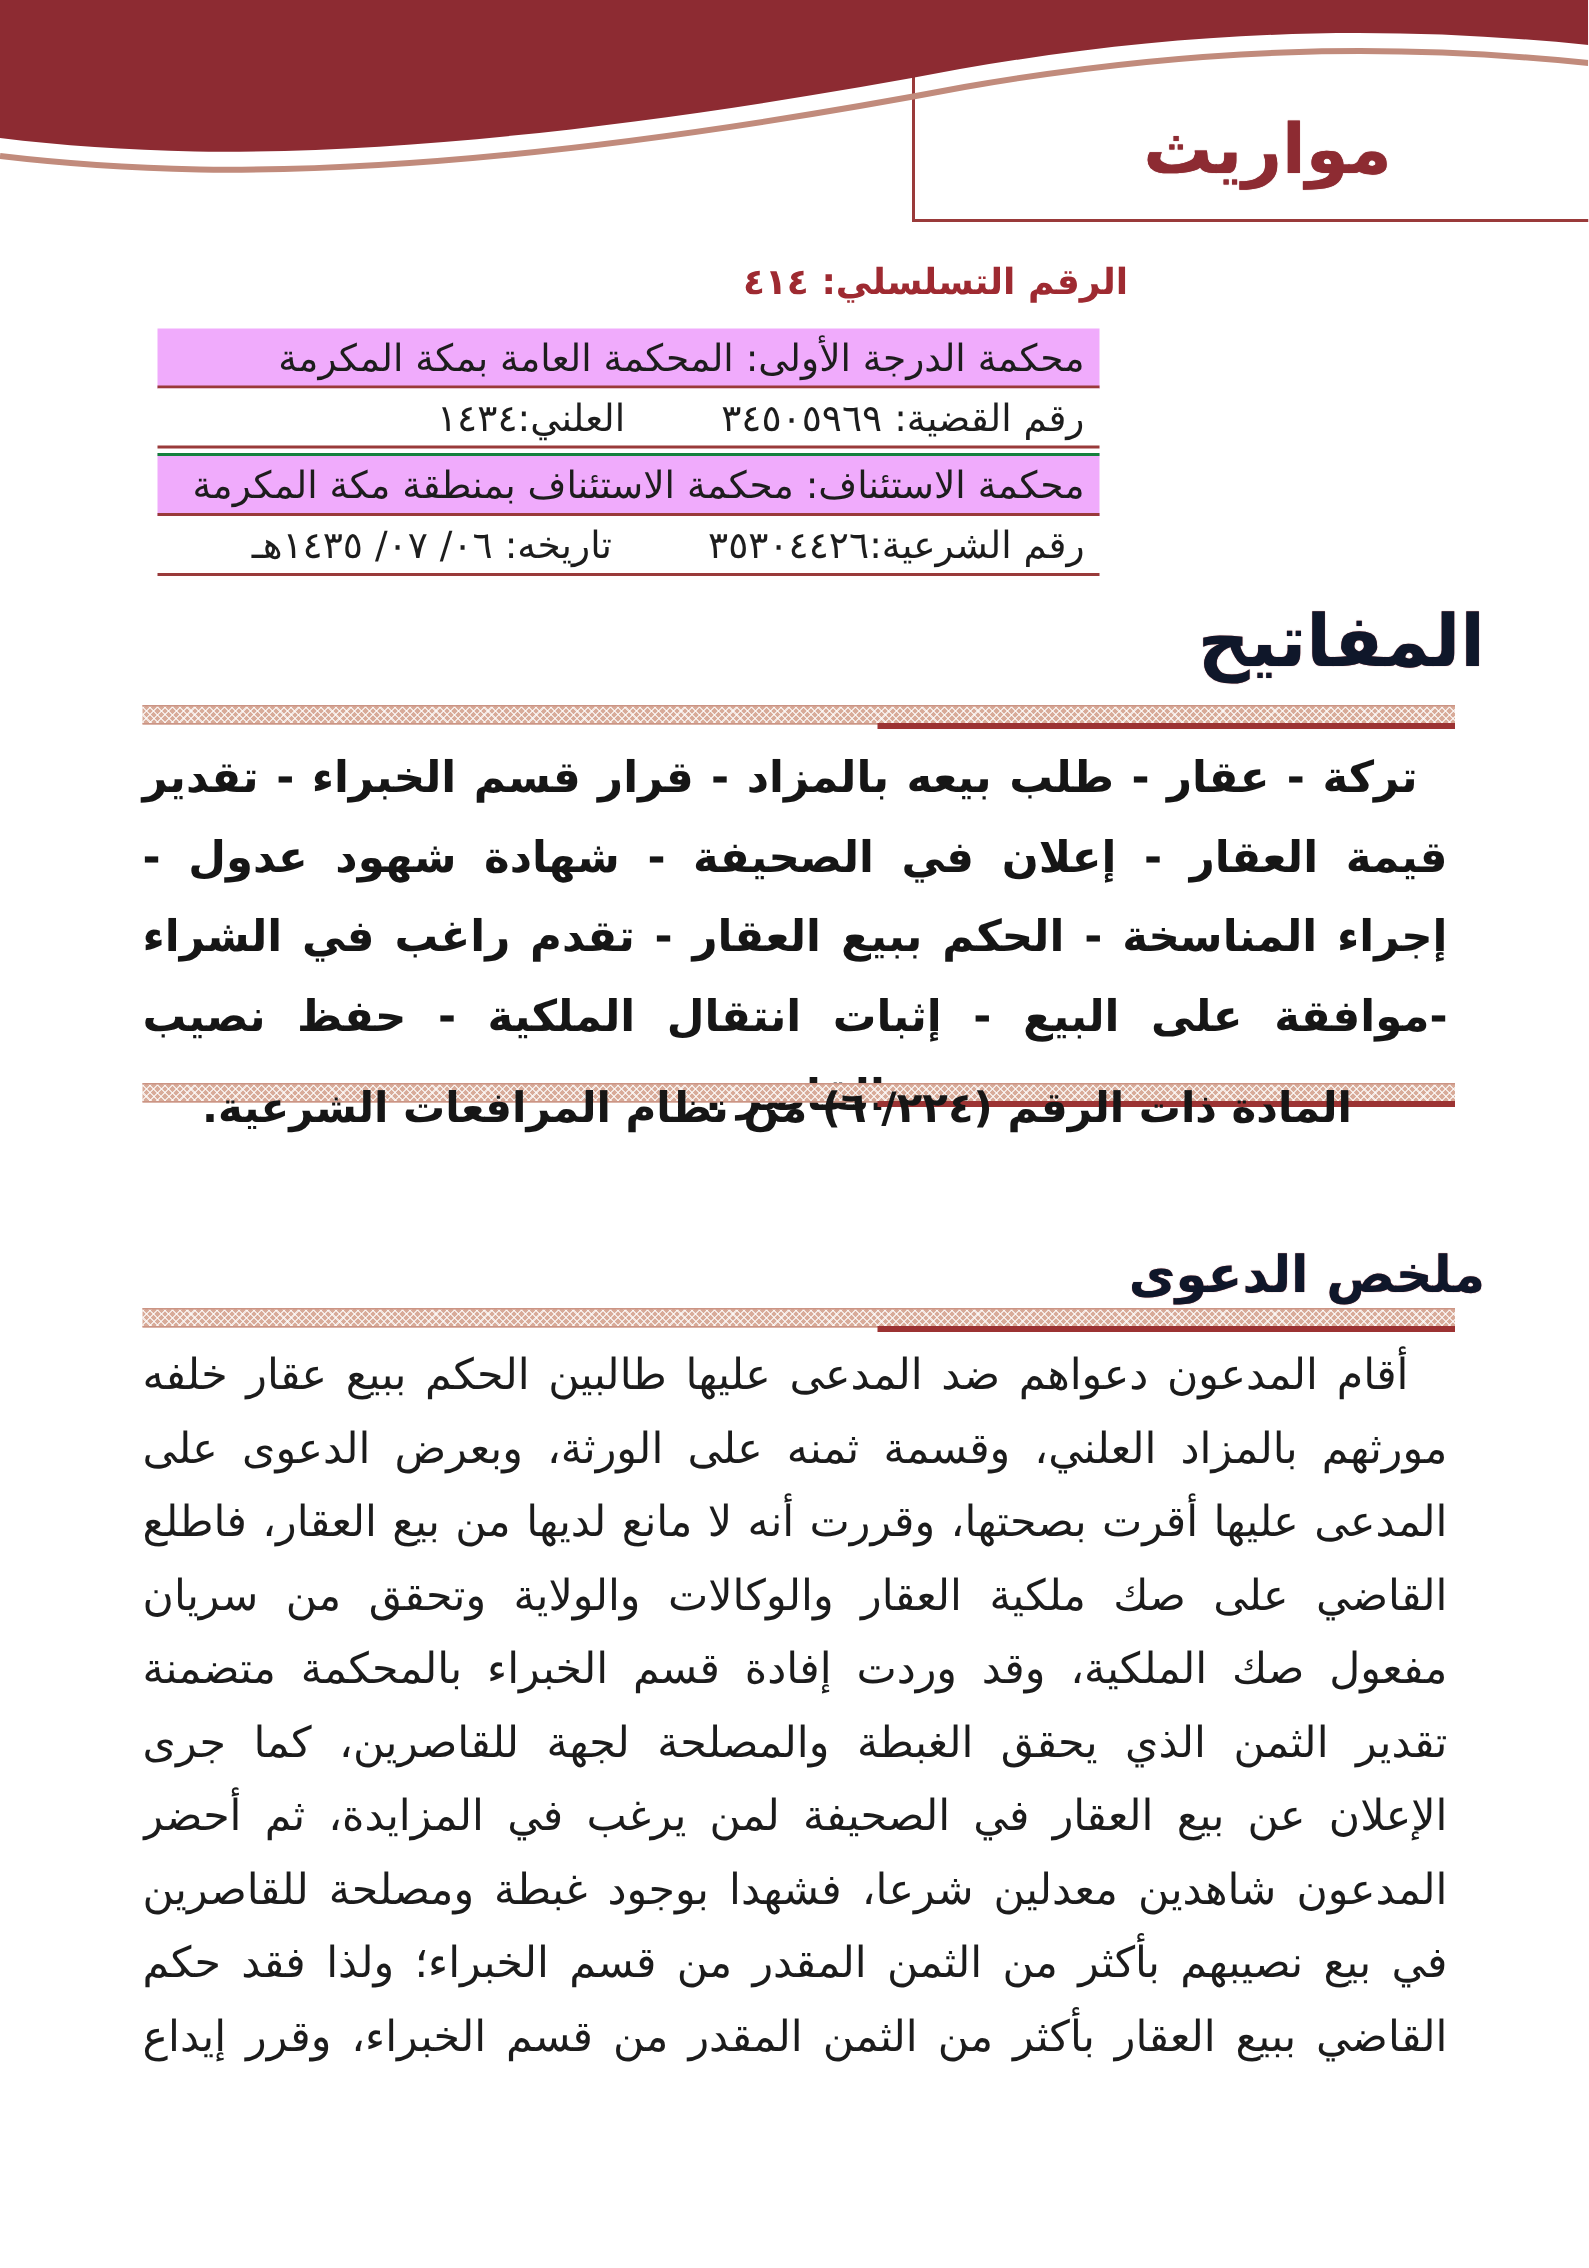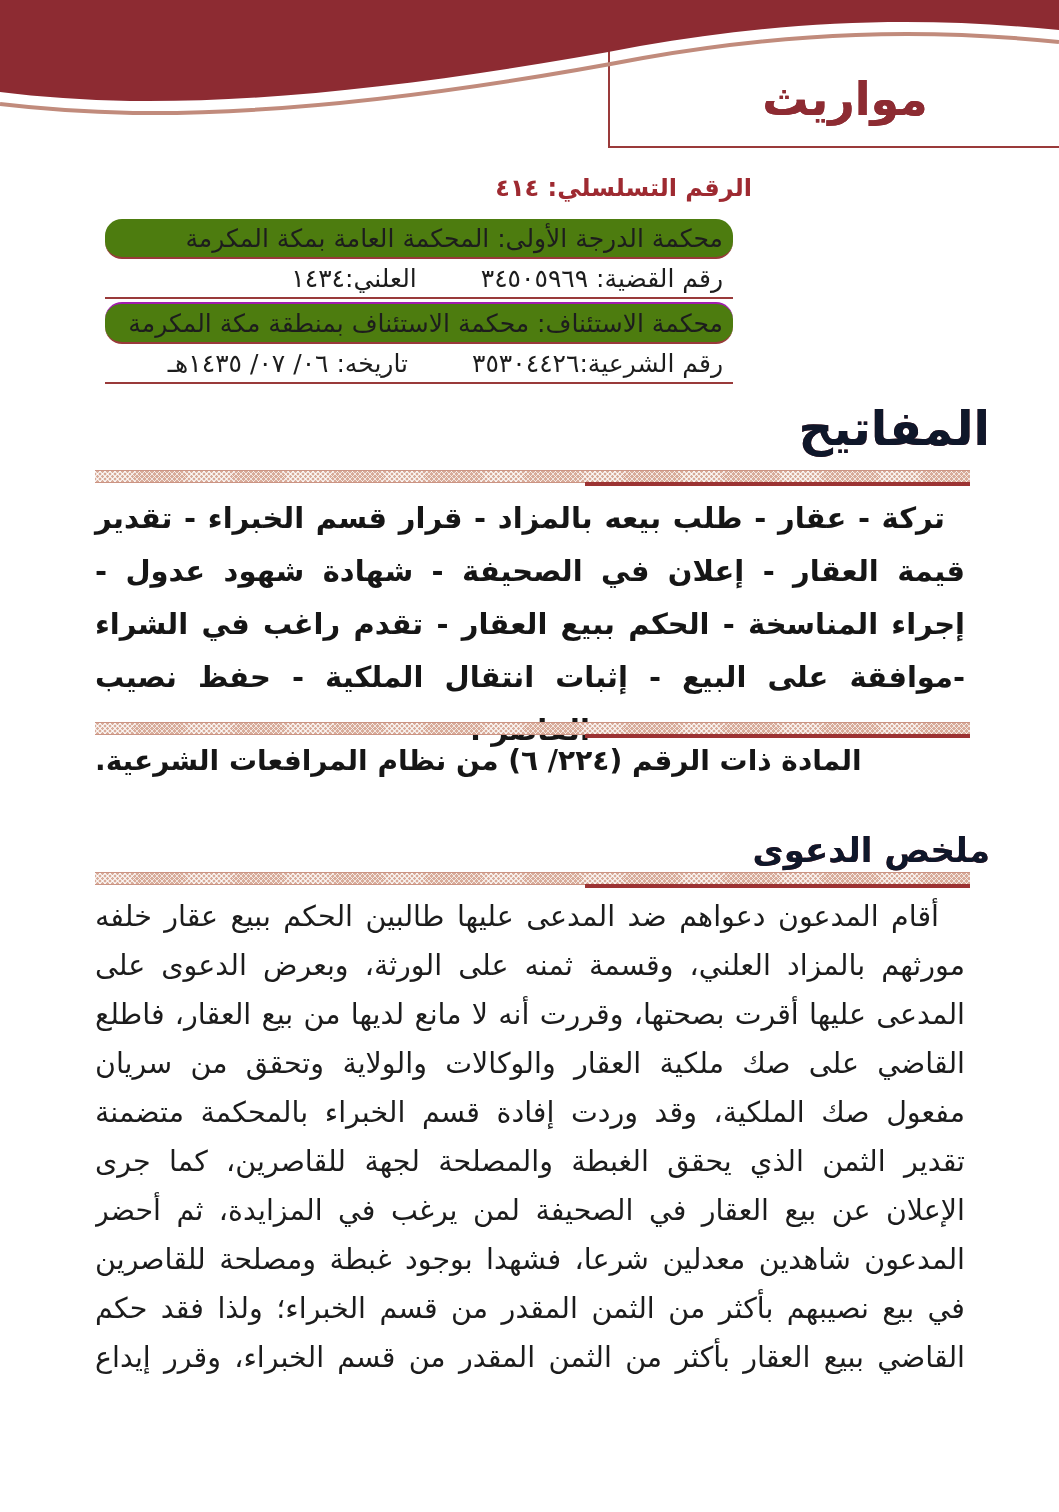--- a/index.html
+++ b/index.html
@@ -24,23 +24,23 @@
   .serial{
     position:absolute;top:174px;right:307px;direction:rtl;
     font-size:24px;font-weight:bold;color:#9e2a31;margin-left:44px;
   }
   
   .case-table{position:absolute;top:219px;left:105px;width:628px;direction:rtl;}
   .case-table .row{
     height:38px;display:flex;align-items:center;
     padding:0 10px;font-size:25px;color:#1d1d1d;
   }
-  .case-table .row.pink{background:#4d7c0f;border-bottom:2px solid #993a3a;border-radius:17px;}
+  .case-table .row.pink{background:#f0abfc;border-bottom:2px solid #993a3a;}
   .case-table .row.white{background:#ffffff;border-bottom:2px solid #993a3a;}
-  .case-table .row.sep-top{border-top:2px solid #a21caf;margin-top:3px;}
+  .case-table .row.sep-top{border-top:2px solid #15803d;margin-top:3px;}
   .case-table .row .gap{display:inline-block;width:64px;}
   
   .sec-heading{
     position:absolute;direction:rtl;color:#0f172a;font-weight:bold;
     text-shadow:0 0 0.6px #a03e3e;white-space:nowrap;
   }
   .h-keys{top:400px;right:69px;font-size:48px;}
   .h-legal{top:652px;right:69px;font-size:40px;}
   .h-summary{top:830px;right:69px;font-size:34px;}
   
@@ -57,22 +57,22 @@
     background:#9c3333;
   }
   .band-1{top:470px;} .band-2{top:722px;} .band-3{top:872px;}
   
   .keywords{
     position:absolute;top:492px;left:95px;width:870px;direction:rtl;
     font-size:29px;font-weight:bold;line-height:53px;color:#161616;
     text-align:justify;text-align-last:center;text-indent:20px;
   }
   .legal-basis{
-    position:absolute;top:736px;left:95px;width:870px;direction:rtl;
-    font-size:28px;font-weight:bold;color:#161616;text-align:left;
+    position:absolute;top:714px;left:95px;width:870px;direction:rtl;
+    font-size:28px;font-weight:bold;color:#161616;text-align:center;
     padding-right:0;text-indent:24px;line-height:50px;
   }
   .summary-body{
     position:absolute;top:892px;left:95px;width:870px;max-height:496px;overflow:hidden;
     direction:rtl;font-size:28.5px;line-height:49px;color:#1c1c1c;
     text-align:justify;text-align-last:justify;text-indent:26px;
   }
   
   .footer-svg{position:absolute;left:0;top:1395px;z-index:1;}
   .page-number{

